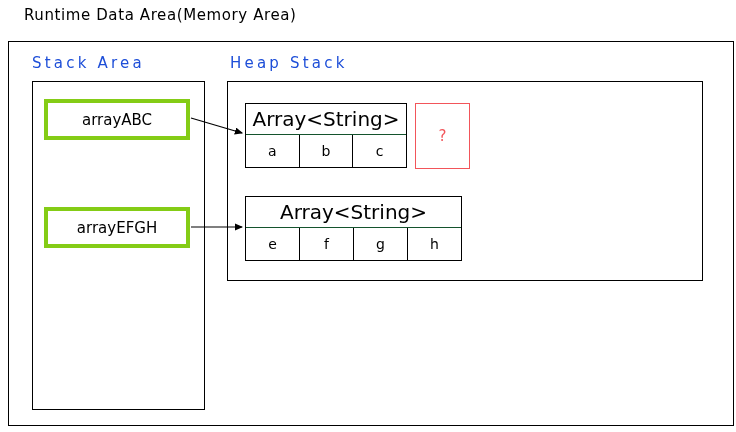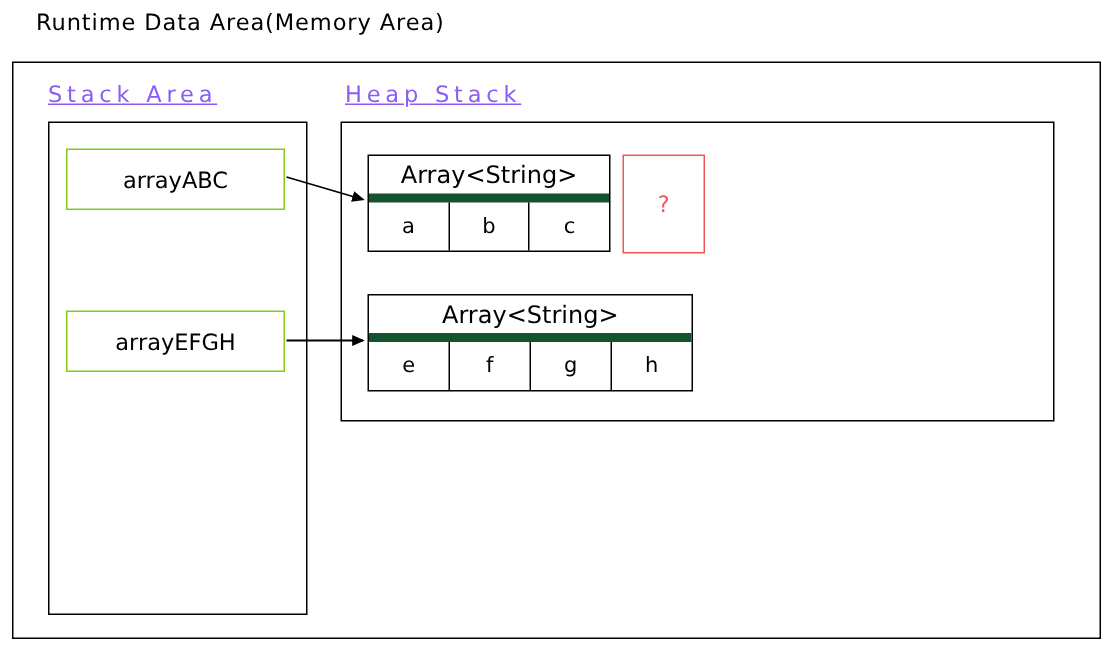--- a/index.html
+++ b/index.html
@@ -36,23 +36,22 @@
     height: 385px;
     border: 1px solid #000000;
     box-sizing: border-box;
   }
 
   
   .area-label {
     position: absolute;
     font-size: 15px;
     letter-spacing: 3.2px;
-    color: #8b5cf6;
+    color: #1d4ed8;
     white-space: nowrap;
-    text-decoration: underline;
   }
   #stack-area-label { left: 32px; top: 54px; }
   #heap-area-label  { left: 230px; top: 54px; }
 
   
   #stack-area-box {
     position: absolute;
     left: 32px;
     top: 81px;
     width: 173px;
@@ -70,47 +69,47 @@
     height: 200px;
     border: 1px solid #000000;
     box-sizing: border-box;
   }
 
   
   .stack-var-box {
     position: absolute;
     width: 146px;
     height: 41px;
-    border: 1px solid #84cc16;
+    border: 4px solid #84cc16;
     box-sizing: border-box;
     display: flex;
     align-items: center;
     justify-content: center;
     font-size: 15px;
     background: #ffffff;
     color: #000;
   }
   #stack-var-arrayabc  { left: 44px; top: 99px; }
   #stack-var-arrayefgh { left: 44px; top: 207px; text-align: center; }
 
   
   .heap-array {
     position: absolute;
     border: 1px solid #000000;
     box-sizing: border-box;
     background: #ffffff;
   }
   .heap-array-header {
     height: 31px;
-    border-bottom: 6px solid #14532d;
-    box-sizing: border-box;
-    display: flex;
-    align-items: center;
-    justify-content: center;
-    font-size: 16px;
+    border-bottom: 1px solid #14532d;
+    box-sizing: border-box;
+    display: flex;
+    align-items: center;
+    justify-content: center;
+    font-size: 20px;
     white-space: nowrap;
   }
   .heap-array-cells {
     display: flex;
     height: 32px;
   }
   .heap-array-cell {
     flex: 1 1 0;
     border-left: 1px solid #000000;
     box-sizing: border-box;

